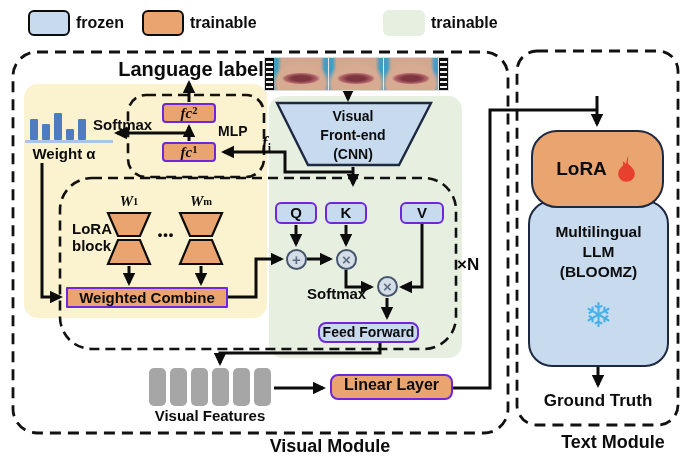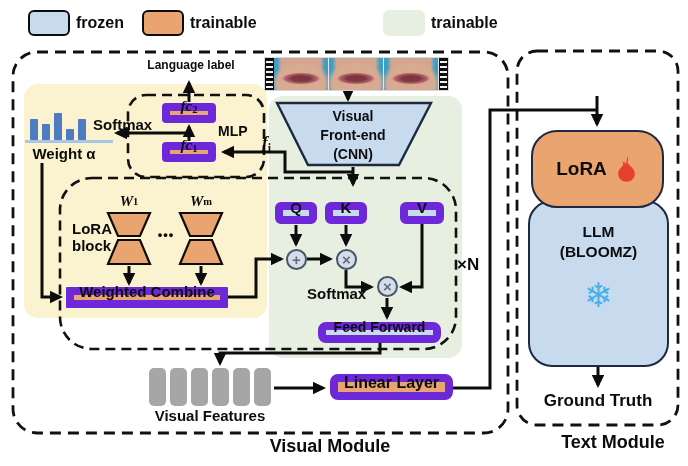--- a/index.html
+++ b/index.html
@@ -15,21 +15,21 @@
   .bold{font-weight:bold}
   .ctr{display:flex;align-items:center;justify-content:center;text-align:center}
   
   .swatch{width:42px;height:26px;border-radius:6px}
   .swatch.bordered{border:2.5px solid #0c0c0c}
   .leg-label{font-weight:bold;font-size:16px;margin-left:6px}
   .leg-item{display:flex;align-items:center}
   
   .region{border-radius:14px}
   
-  .node{border:8px solid #6d28d9;display:flex;align-items:flex-end;justify-content:center;
+  .node{border:2px solid #6d28d9;display:flex;align-items:flex-start;justify-content:center;
     font-weight:bold}
   .blue{background:var(--frozen)}
   .orange{background:var(--trainable)}
   .circ{border-radius:50%;border:2px solid #46566b;background:#d4dde8;color:#5d6e80;
     display:flex;align-items:center;justify-content:center;font-size:15px;font-weight:bold;line-height:1}
   .math{font-family:"Liberation Serif",serif;font-style:italic;font-weight:bold}
   .math sub{font-size:70%;font-style:normal;font-weight:bold}
   .lbl{font-weight:bold;white-space:nowrap}
   
   #weight-bars{display:flex;align-items:flex-end;gap:4px;height:29px}
@@ -120,21 +120,21 @@
   <div class="abs film" style="left:264px;top:57px">
     <div class="sprocket"></div>
     <div id="film-frames" style="display:flex">
         <div class="frame"></div>
         <div class="frame"></div>
         <div class="frame"></div>
       </div>
     <div class="sprocket"></div>
   </div>
 
-  <div class="abs lbl ctr" style="left:118px;top:58px;width:146px;font-size:12px">Language label</div>
+  <div class="abs lbl ctr" style="left:118px;top:58px;width:146px;font-size:20px">Language label</div>
 
   <div class="abs ctr" style="left:288px;top:106px;width:130px;height:58px;flex-direction:column;font-weight:bold;font-size:14px;line-height:19px">
     <span>Visual</span>
     <span>Front-end</span>
     <span>(CNN)</span>
   </div>
 
   <div class="abs math" style="left:262px;top:133px;font-size:17px">
     <span>f</span><sub>i</sub>
   </div>
@@ -177,38 +177,39 @@
 
   <div class="abs node blue" style="left:275px;top:202px;width:42px;height:22px;border-radius:6px;font-size:15px">Q</div>
   <div class="abs node blue" style="left:325px;top:202px;width:42px;height:22px;border-radius:6px;font-size:15px">K</div>
   <div class="abs node blue" style="left:400px;top:202px;width:44px;height:22px;border-radius:6px;font-size:15px">V</div>
 
   <div class="abs circ" style="left:286px;top:249px;width:21px;height:21px">+</div>
   <div class="abs circ" style="left:336px;top:249px;width:21px;height:21px">×</div>
   <div class="abs circ" style="left:377px;top:276px;width:21px;height:21px">×</div>
 
   <div class="abs lbl" style="left:307px;top:285px;font-size:15px">Softmax</div>
-  <div class="abs node blue" style="left:318px;top:322px;width:123px;height:21px;border-radius:8px;font-size:14px">Feed Forward</div>
+  <div class="abs node blue" style="left:318px;top:322px;width:101px;height:21px;border-radius:8px;font-size:14px">Feed Forward</div>
   <div class="abs lbl" style="left:457px;top:255px;font-size:17px">×N</div>
 
   <div class="abs" id="feature-bars" style="left:149px;top:368px">
       <div class="fbar"></div>
       <div class="fbar"></div>
       <div class="fbar"></div>
       <div class="fbar"></div>
       <div class="fbar"></div>
       <div class="fbar"></div>
     </div>
   <div class="abs lbl ctr" style="left:140px;top:407px;width:140px;font-size:15px">Visual Features</div>
   <div class="abs node orange" style="left:330px;top:374px;width:123px;height:26px;border-radius:8px;font-size:16px">Linear Layer</div>
   <div class="abs lbl ctr" style="left:240px;top:436px;width:180px;font-size:18px">Visual Module</div>
 
 
   <div class="abs ctr" style="left:528px;top:200px;width:141px;height:167px;background:var(--frozen);
        border:2.5px solid var(--dark-border);border-radius:24px;flex-direction:column;padding-top:20px;justify-content:flex-start">
+    <span class="bold" style="font-size:15.5px;line-height:20px">Multilingual</span>
     <span class="bold" style="font-size:15.5px;line-height:20px">LLM</span>
     <span class="bold" style="font-size:15.5px;line-height:20px">(BLOOMZ)</span>
     <span class="snow" style="margin-top:16px">❄</span>
   </div>
 
   <div class="abs ctr" style="left:531px;top:130px;width:133px;height:78px;background:var(--trainable);
        border:2.5px solid var(--dark-border);border-radius:26px;gap:8px">
     <span class="bold" style="font-size:19px">LoRA</span>
     <svg width="24" height="28" viewBox="0 0 24 28">
       <path d="M13 1c.8 4.5-1.8 6.2 1.6 9.2 2.9 2.6 5.2 4.9 5.2 8.6 0 4.7-3.8 8-8.3 8s-8.3-3.3-8.3-8c0-2.8 1.3-4.9 3.3-6.7 2.6-2.3 1.6-4.1 1.1-5.6 1.8.4 2.8 1.5 3.2 2.7C11.9 6.7 11.6 3.4 13 1z" fill="var(--flame-red)"></path>

